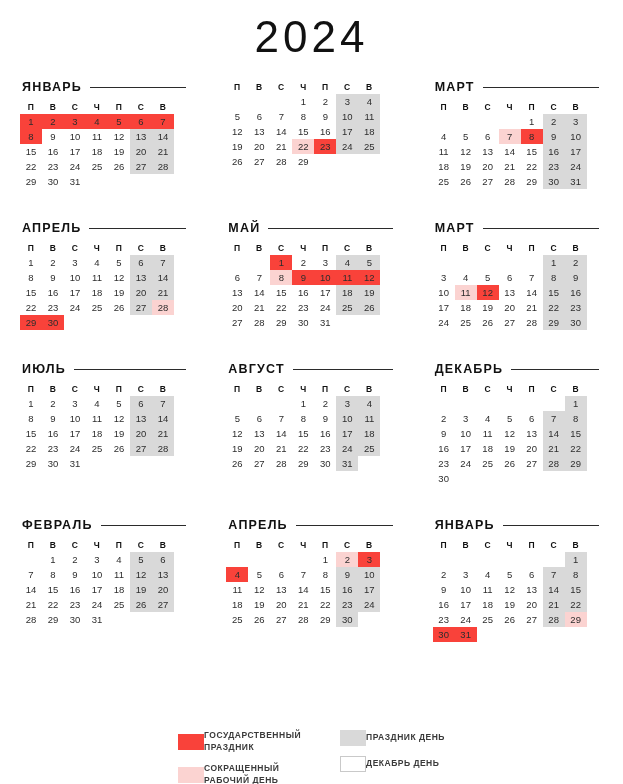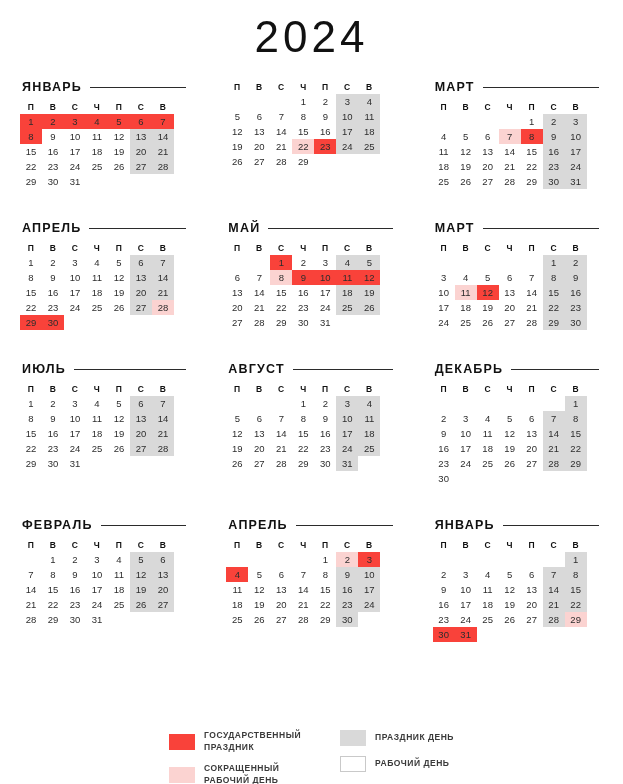--- a/index.html
+++ b/index.html
@@ -107,21 +107,20 @@
     gap: 26px;
   }
   .legend-col {
     display: flex;
     flex-direction: column;
     gap: 10px;
   }
   .legend-item {
     display: flex;
     align-items: center;
-    gap: 9px;
   }
   .swatch {
     width: 26px;
     height: 16px;
     flex: 0 0 auto;
     box-sizing: border-box;
   }
   .sw-holiday { background: #f9423a; }
   .sw-short { background: #fbd3d1; }
   .sw-weekend { background: #d9d9d9; }
@@ -962,18 +961,18 @@
         <span class="legend-label">СОКРАЩЕННЫЙ РАБОЧИЙ ДЕНЬ</span>
       </div>
     </div>
     <div class="legend-col">
       <div class="legend-item">
         <span class="swatch sw-weekend"></span>
         <span class="legend-label">ПРАЗДНИК ДЕНЬ</span>
       </div>
       <div class="legend-item">
         <span class="swatch sw-work"></span>
-        <span class="legend-label">РАБОЧИЙ ДЕНЬ</span>
+        <span class="legend-label">ДЕКАБРЬ ДЕНЬ</span>
       </div>
     </div>
   </div>
 
 </div>
 
 </body></html>

